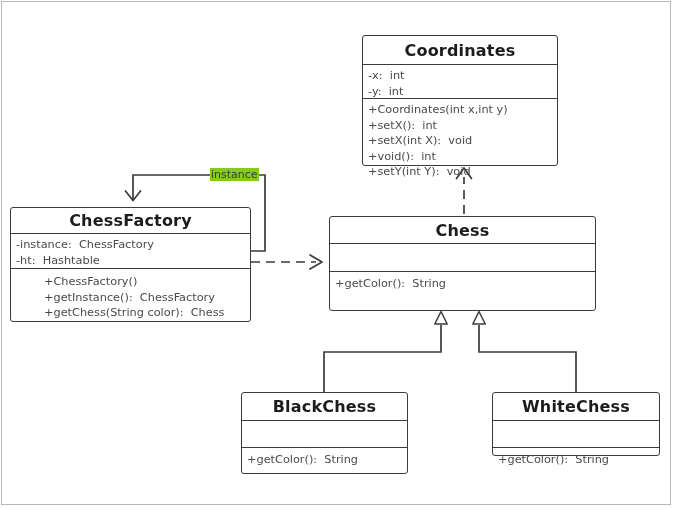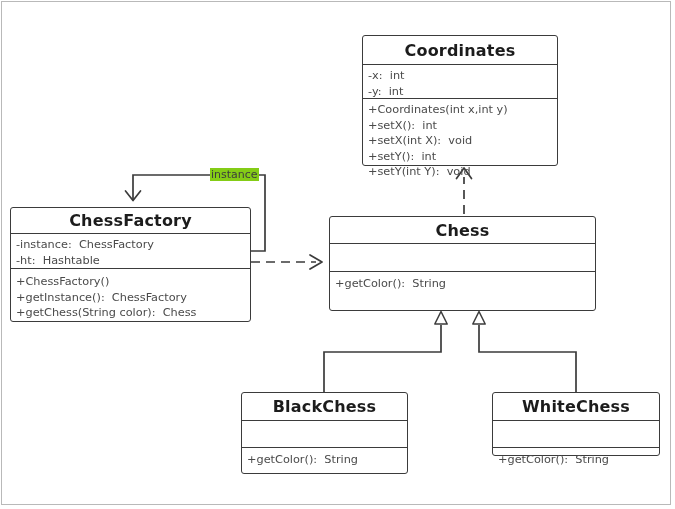--- a/index.html
+++ b/index.html
@@ -146,32 +146,32 @@
   <div class="uml-class" style="left:362px; top:35px; width:196px; height:131px;">
     <div class="uml-title" style="height:29px;">Coordinates</div>
     <div class="uml-compartment" style="height:34px;">
       <div class="uml-line">-x:  int</div>
       <div class="uml-line">-y:  int</div>
     </div>
     <div class="uml-compartment last">
       <div class="uml-line">+Coordinates(int x,int y)</div>
       <div class="uml-line">+setX():  int</div>
       <div class="uml-line">+setX(int X):  void</div>
-      <div class="uml-line">+setY():  int</div>
+      <div class="uml-line">+void():  int</div>
       <div class="uml-line">+setY(int Y):  void</div>
     </div>
   </div>
 
   <div class="uml-class" style="left:10px; top:207px; width:241px; height:115px;">
     <div class="uml-title" style="height:26px;">ChessFactory</div>
     <div class="uml-compartment" style="height:35px;">
       <div class="uml-line">-instance:  ChessFactory</div>
       <div class="uml-line">-ht:  Hashtable</div>
     </div>
-    <div class="uml-compartment last" style="padding-top:5px;">
+    <div class="uml-compartment last" style="padding-top:5px;margin-left:28px;">
       <div class="uml-line">+ChessFactory()</div>
       <div class="uml-line">+getInstance():  ChessFactory</div>
       <div class="uml-line">+getChess(String color):  Chess</div>
     </div>
   </div>
 
   <div class="uml-class" style="left:329px; top:216px; width:267px; height:95px;">
     <div class="uml-title" style="height:27px;">Chess</div>
     <div class="uml-compartment empty" style="height:28px;"></div>
     <div class="uml-compartment last" style="padding-top:4px;">

